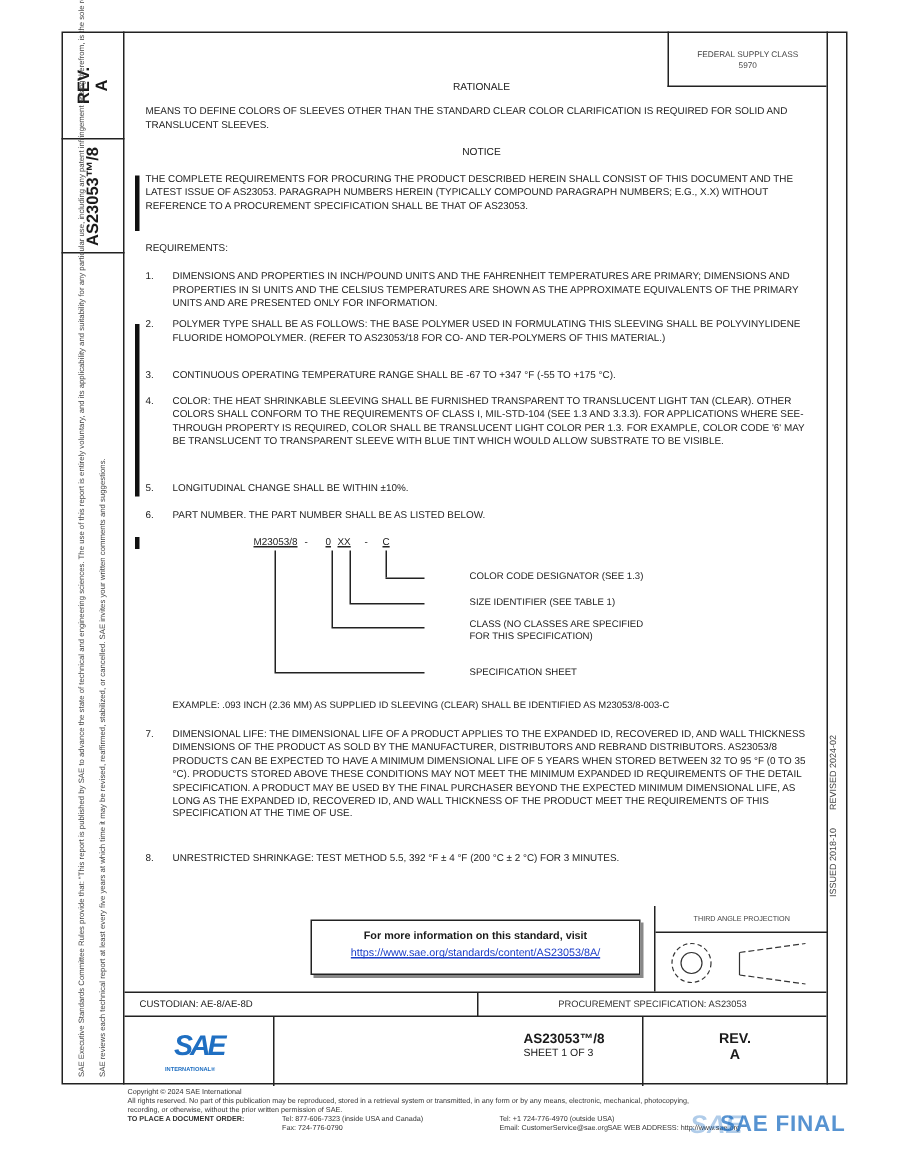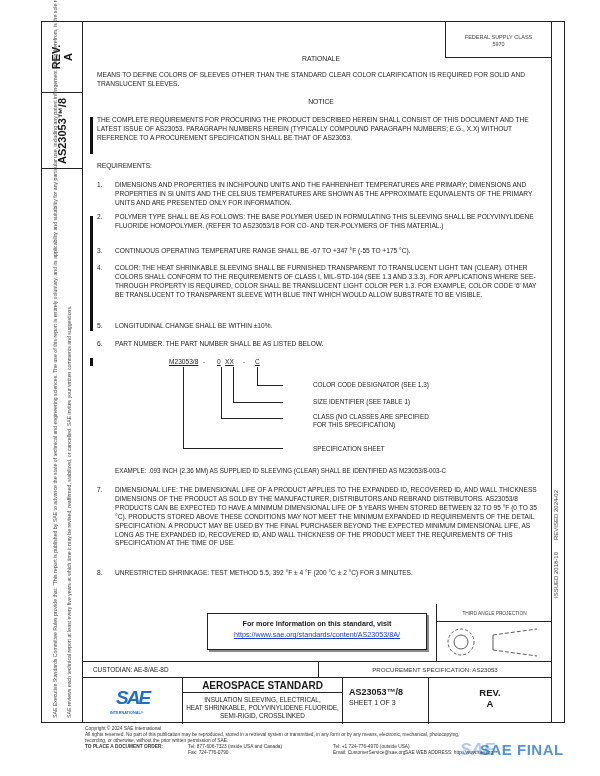--- a/index.html
+++ b/index.html
@@ -183,26 +183,20 @@
 
 <div class="row-cust">
   <div class="cust">CUSTODIAN: AE-8/AE-8D</div>
   <div class="proc">PROCUREMENT SPECIFICATION: AS23053</div>
 </div>
 <div class="row-title">
   <div class="logo-cell">
     <div class="logo">SAE</div>
     <div class="logo-sub">INTERNATIONAL®</div>
   </div>
-  <div class="std-cell">
-    <div class="std-title">AEROSPACE STANDARD</div>
-    <div class="std-desc" style="white-space:pre;">INSULATION SLEEVING, ELECTRICAL,
-HEAT SHRINKABLE, POLYVINYLIDENE FLUORIDE,
-SEMI-RIGID, CROSSLINKED</div>
-  </div>
   <div class="doc-cell">
     <div class="d">AS23053™/8</div>
     <div class="s">SHEET 1 OF 3</div>
   </div>
   <div class="rev-cell" style="white-space:pre;">REV.
 A</div>
 </div>
 
 <div class="footer">
   <div>Copyright © 2024 SAE International</div>

